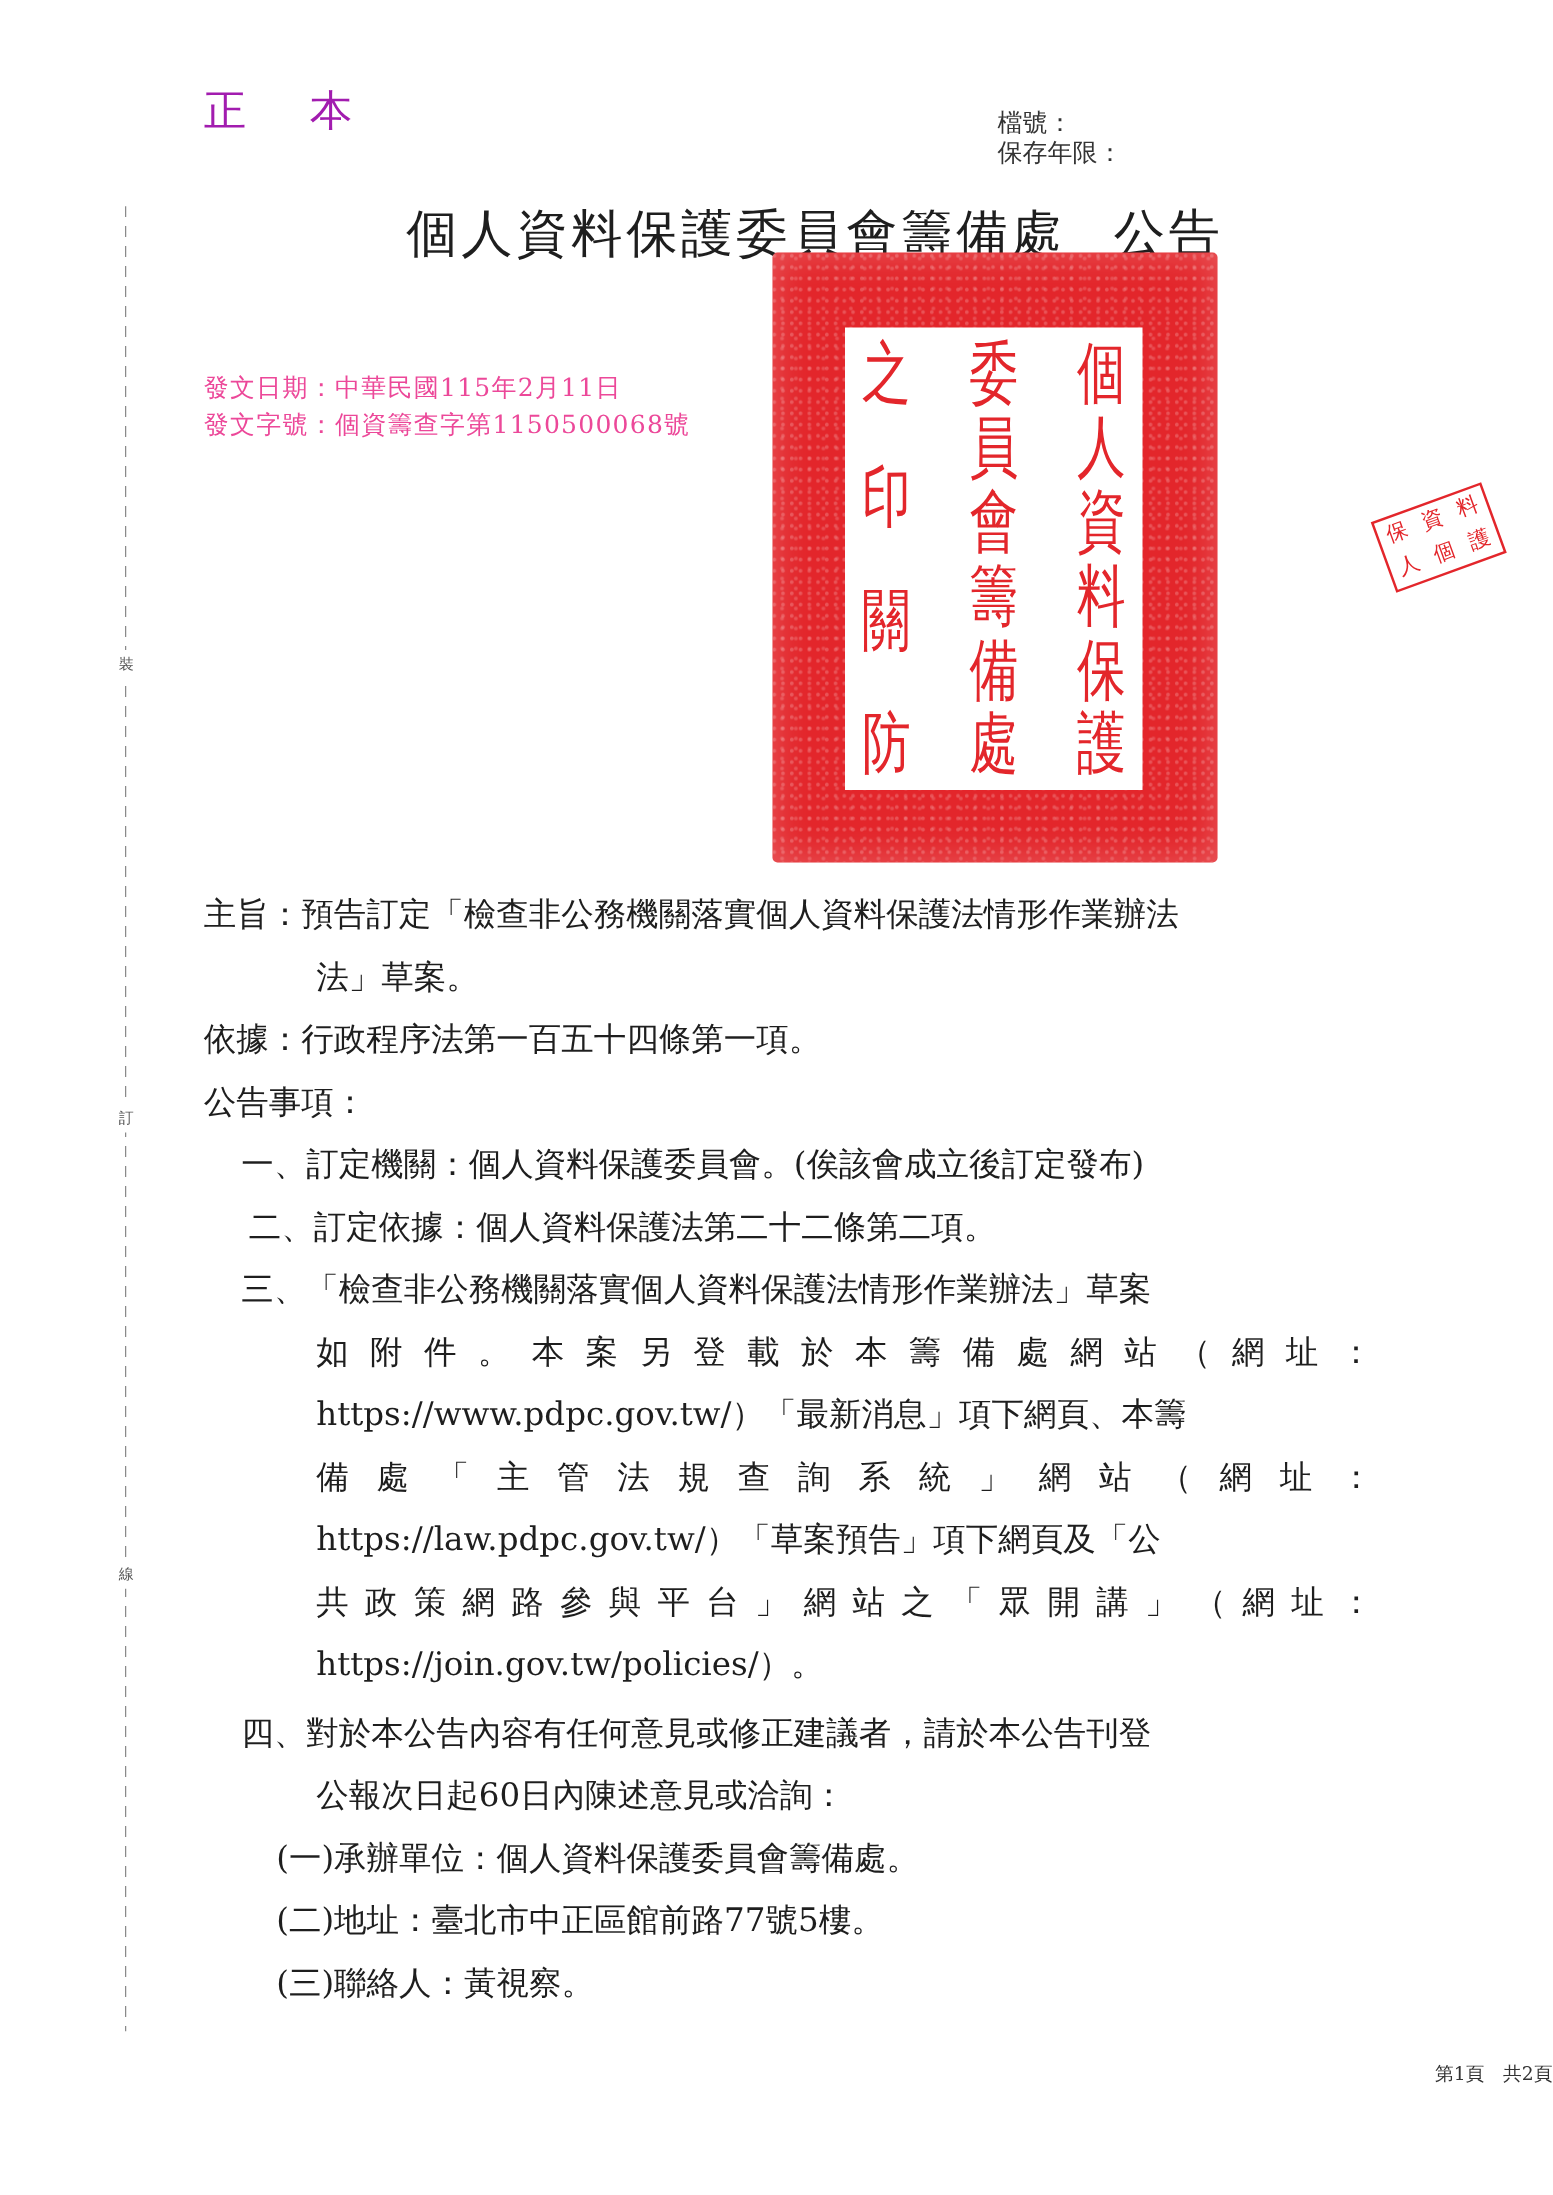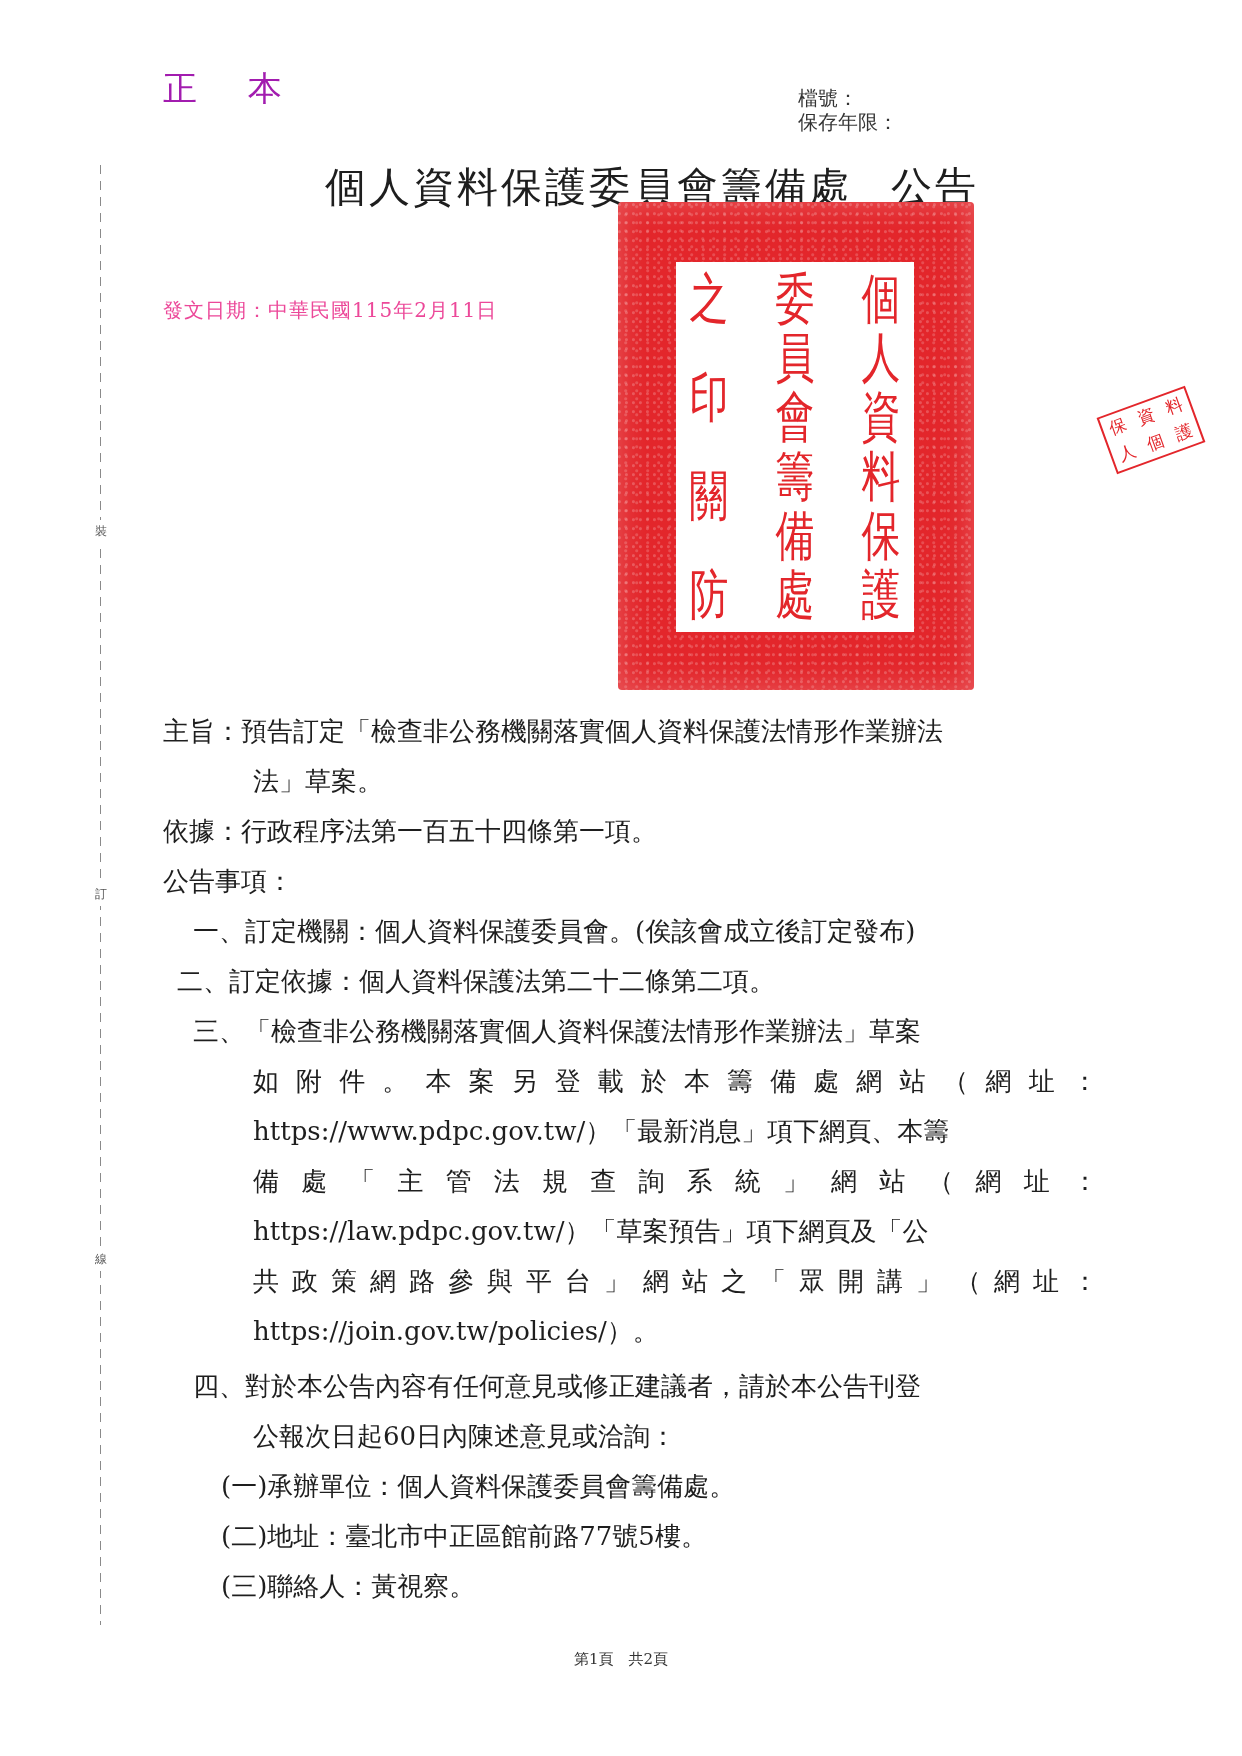--- a/index.html
+++ b/index.html
@@ -65,38 +65,39 @@
     display: grid; grid-template-columns: repeat(3, 1fr);
     font-size: 17px; line-height: 26px; color: #e3262b; text-align: center;
     font-family: "DejaVu Sans", sans-serif;
   }
 
   
   .body-text { left: 163px; top: 714px; width: 935px; font-size: 26px; color: #1e1e1e; }
   .line { position: absolute; white-space: nowrap; }
   .just { display: flex; justify-content: space-between; }
 
-  .footer { left: 0; width: 1242px; top: 1650px; text-align: center; font-size: 15px; color: #333; }
+  .footer { left: 0; width: 1242px; top: 1650px; text-align: right; font-size: 15px; color: #333; }
 </style>
 </head>
 <body>
 
 <div class="abs copy-mark">正 本</div>
 
 <div class="abs file-meta">
   <div class="row">檔號：</div>
   <div class="row">保存年限：</div>
 </div>
 
 <div class="abs doc-title">
   <span>個人資料保護委員會籌備處</span><span class="gap"></span><span>公告</span>
 </div>
 
 <div class="abs meta">
   <div>發文日期：中華民國115年2月11日</div>
+  <div>發文字號：個資籌查字第1150500068號</div>
 </div>
 
 <div class="abs binding">
   <div class="dash"></div>
   <div class="char" style="top:355px">裝</div>
   <div class="char" style="top:718px">訂</div>
   <div class="char" style="top:1083px">線</div>
 </div>
 
 <div class="abs seal-big">
@@ -136,21 +137,21 @@
   <span>護</span>
 </div>
 
 <div class="abs body-text">
   <div class="line" style="top:0px; left:0">主旨：預告訂定「檢查非公務機關落實個人資料保護法情形作業辦法</div>
   <div class="line" style="top:50px; left:90px">法」草案。</div>
   <div class="line" style="top:100px; left:0">依據：行政程序法第一百五十四條第一項。</div>
   <div class="line" style="top:150px; left:0">公告事項：</div>
 
   <div class="line" style="top:200px; left:30px">一、訂定機關：個人資料保護委員會。(俟該會成立後訂定發布)</div>
-  <div class="line" style="top:250px; left:14px">二、訂定依據：個人資料保護法第二十二條第二項。</div>
+  <div class="line" style="top:250px; left:36px">二、訂定依據：個人資料保護法第二十二條第二項。</div>
 
   <div class="line" style="top:300px; left:30px">三、「檢查非公務機關落實個人資料保護法情形作業辦法」草案</div>
   <div class="line just" style="top:350px; left:90px; width:845px">
     <span>如</span>
       <span>附</span>
       <span>件</span>
       <span>。</span>
       <span>本</span>
       <span>案</span>
       <span>另</span>

